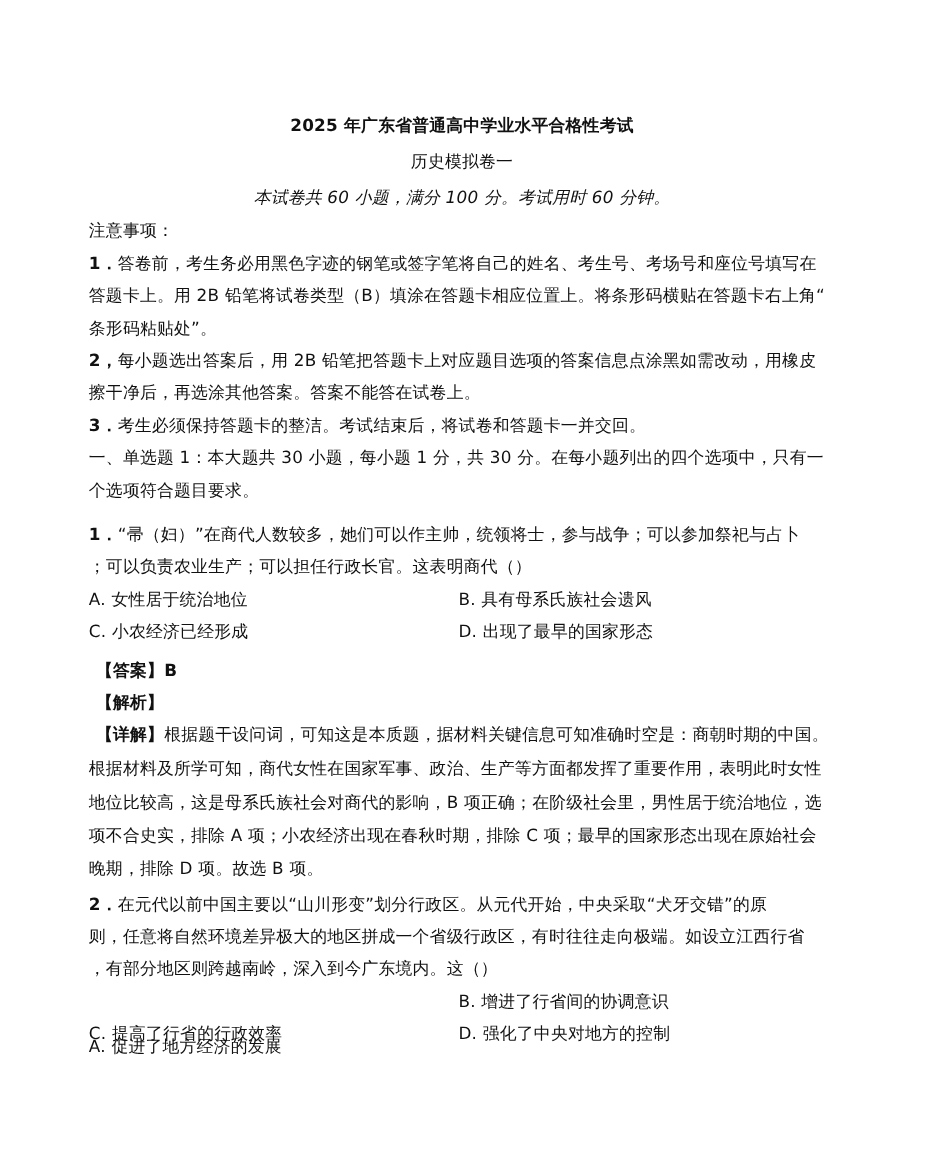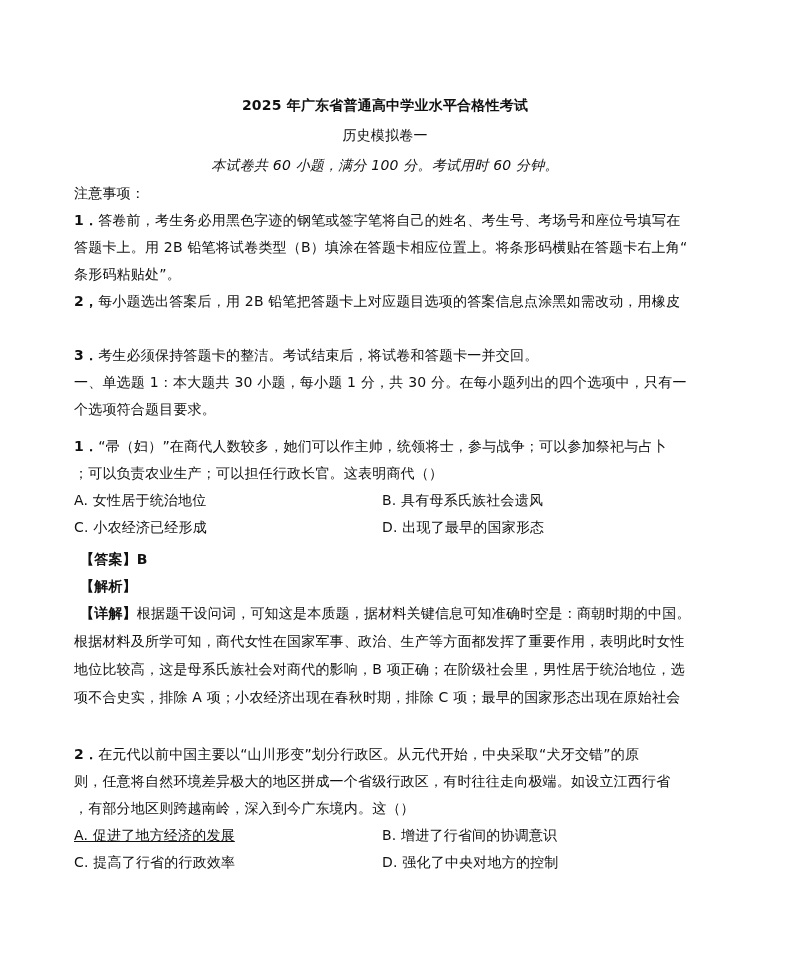--- a/index.html
+++ b/index.html
@@ -54,20 +54,21 @@
 
   <div class="line" style="top:211px;">
     <span class="num">1．</span><span>答卷前，考生务必用黑色字迹的钢笔或签字笔将自己的姓名、考生号、考场号和座位号填写在</span>
   </div>
   <div class="line" style="top:238px;">答题卡上。用 2B 铅笔将试卷类型（B）填涂在答题卡相应位置上。将条形码横贴在答题卡右上角“</div>
   <div class="line" style="top:265px;">条形码粘贴处”。</div>
 
   <div class="line" style="top:292px;">
     <span class="num">2，</span><span>每小题选出答案后，用 2B 铅笔把答题卡上对应题目选项的答案信息点涂黑如需改动，用橡皮</span>
   </div>
+  <div class="line" style="top:319px;">擦干净后，再选涂其他答案。答案不能答在试卷上。</div>
 
   <div class="line" style="top:346px;">
     <span class="num">3．</span><span>考生必须保持答题卡的整洁。考试结束后，将试卷和答题卡一并交回。</span>
   </div>
 
   <div class="line" style="top:373px;">一、单选题 1：本大题共 30 小题，每小题 1 分，共 30 分。在每小题列出的四个选项中，只有一</div>
   <div class="line" style="top:400px;text-align:center;">个选项符合题目要求。</div>
 
   <div class="line" style="top:437px;">
     <span class="num">1．</span><span>“帚（妇）”在商代人数较多，她们可以作主帅，统领将士，参与战争；可以参加祭祀与占卜</span>
@@ -83,25 +84,26 @@
     <span class="b">【答案】</span><span class="b">B</span>
   </div>
   <div class="line indent b" style="top:577px;">【解析】</div>
 
   <div class="line indent" style="top:604px;">
     <span class="b">【详解】</span><span>根据题干设问词，可知这是本质题，据材料关键信息可知准确时空是：商朝时期的中国。</span>
   </div>
   <div class="line" style="top:632px;">根据材料及所学可知，商代女性在国家军事、政治、生产等方面都发挥了重要作用，表明此时女性</div>
   <div class="line" style="top:660px;">地位比较高，这是母系氏族社会对商代的影响，B 项正确；在阶级社会里，男性居于统治地位，选</div>
   <div class="line" style="top:688px;">项不合史实，排除 A 项；小农经济出现在春秋时期，排除 C 项；最早的国家形态出现在原始社会</div>
+  <div class="line" style="top:715px;">晚期，排除 D 项。故选 B 项。</div>
 
   <div class="line" style="top:745px;">
     <span class="num">2．</span><span>在元代以前中国主要以“山川形变”划分行政区。从元代开始，中央采取“犬牙交错”的原</span>
   </div>
   <div class="line" style="top:772px;">则，任意将自然环境差异极大的地区拼成一个省级行政区，有时往往走向极端。如设立江西行省</div>
   <div class="line" style="top:799px;">，有部分地区则跨越南岭，深入到今广东境内。这（）</div>
 
-  <div class="line opt-left" style="top:826px;text-decoration:underline;">A. 促进了地方经济的发展</div>
+  <div class="line opt-left" style="top:864px;">A. 促进了地方经济的发展</div>
   <div class="line opt-right" style="top:826px;">B. 增进了行省间的协调意识</div>
   <div class="line opt-left" style="top:853px;">C. 提高了行省的行政效率</div>
   <div class="line opt-right" style="top:853px;">D. 强化了中央对地方的控制</div>
 
 </div>
 
 </body></html>

